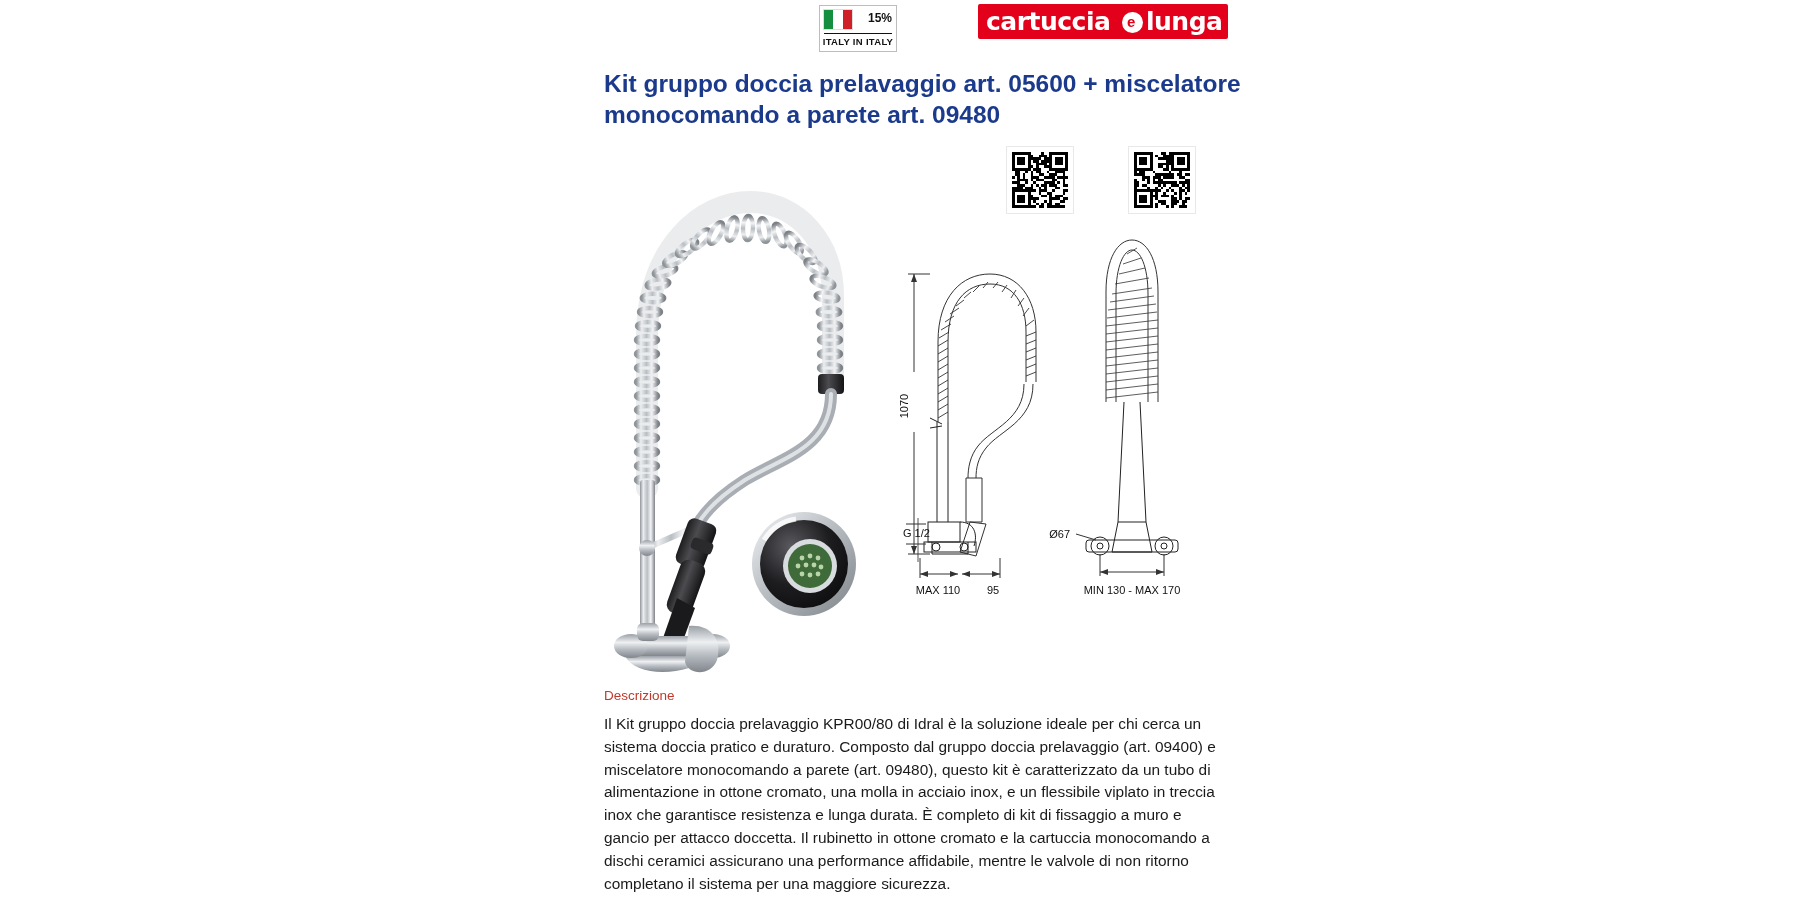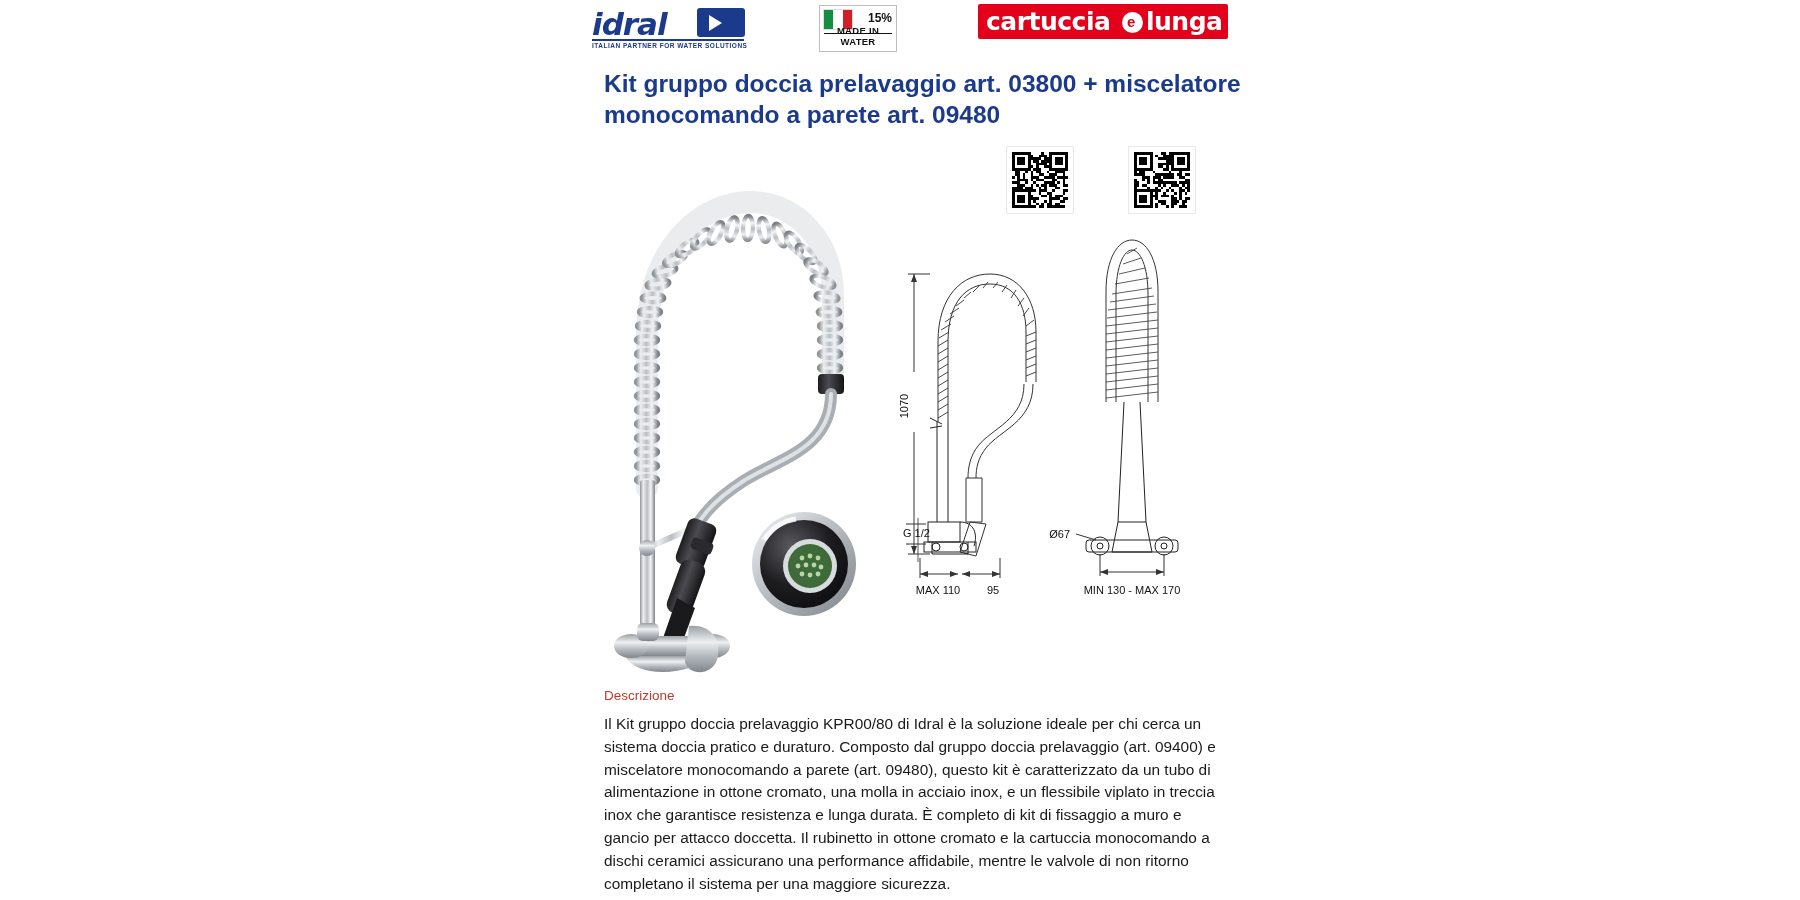--- a/index.html
+++ b/index.html
@@ -248,43 +248,37 @@
     font-family: "Liberation Sans", sans-serif;
     font-size: 11px;
     fill: #111;
   }
 </style>
 </head>
 <body>
 
 <div class="page">
 
-  <div class="logo-idral">
-    <div class="idral-word">idral</div>
-    <div class="idral-mark"></div>
-    <div class="idral-rule"></div>
-    <div class="idral-tag">ITALIAN PARTNER FOR WATER SOLUTIONS</div>
-  </div>
 
   <div class="logo-made">
     <div class="flag"></div>
     <div class="pct">15%</div>
     <div class="mline"></div>
-    <div class="mtxt">MADE IN WATER</div>
+    <div class="mtxt">ITALY IN ITALY</div>
   </div>
 
   <div class="logo-raccordi">
     <div class="rtext">cartuccia</div>
     <div class="rdot">
         <span>e</span>
       </div>
     <div class="rtext2">lunga</div>
   </div>
 
-  <div class="title">Kit gruppo doccia prelavaggio art. 03800 + miscelatore monocomando a parete art. 09480</div>
+  <div class="title">Kit gruppo doccia prelavaggio art. 05600 + miscelatore monocomando a parete art. 09480</div>
 
   <div class="qr qr-1">
     <div class="qrgrid" id="qrgrid1">
         <i></i>
         <i></i>
         <i></i>
         <i></i>
         <i></i>
         <i></i>
         <i></i>

